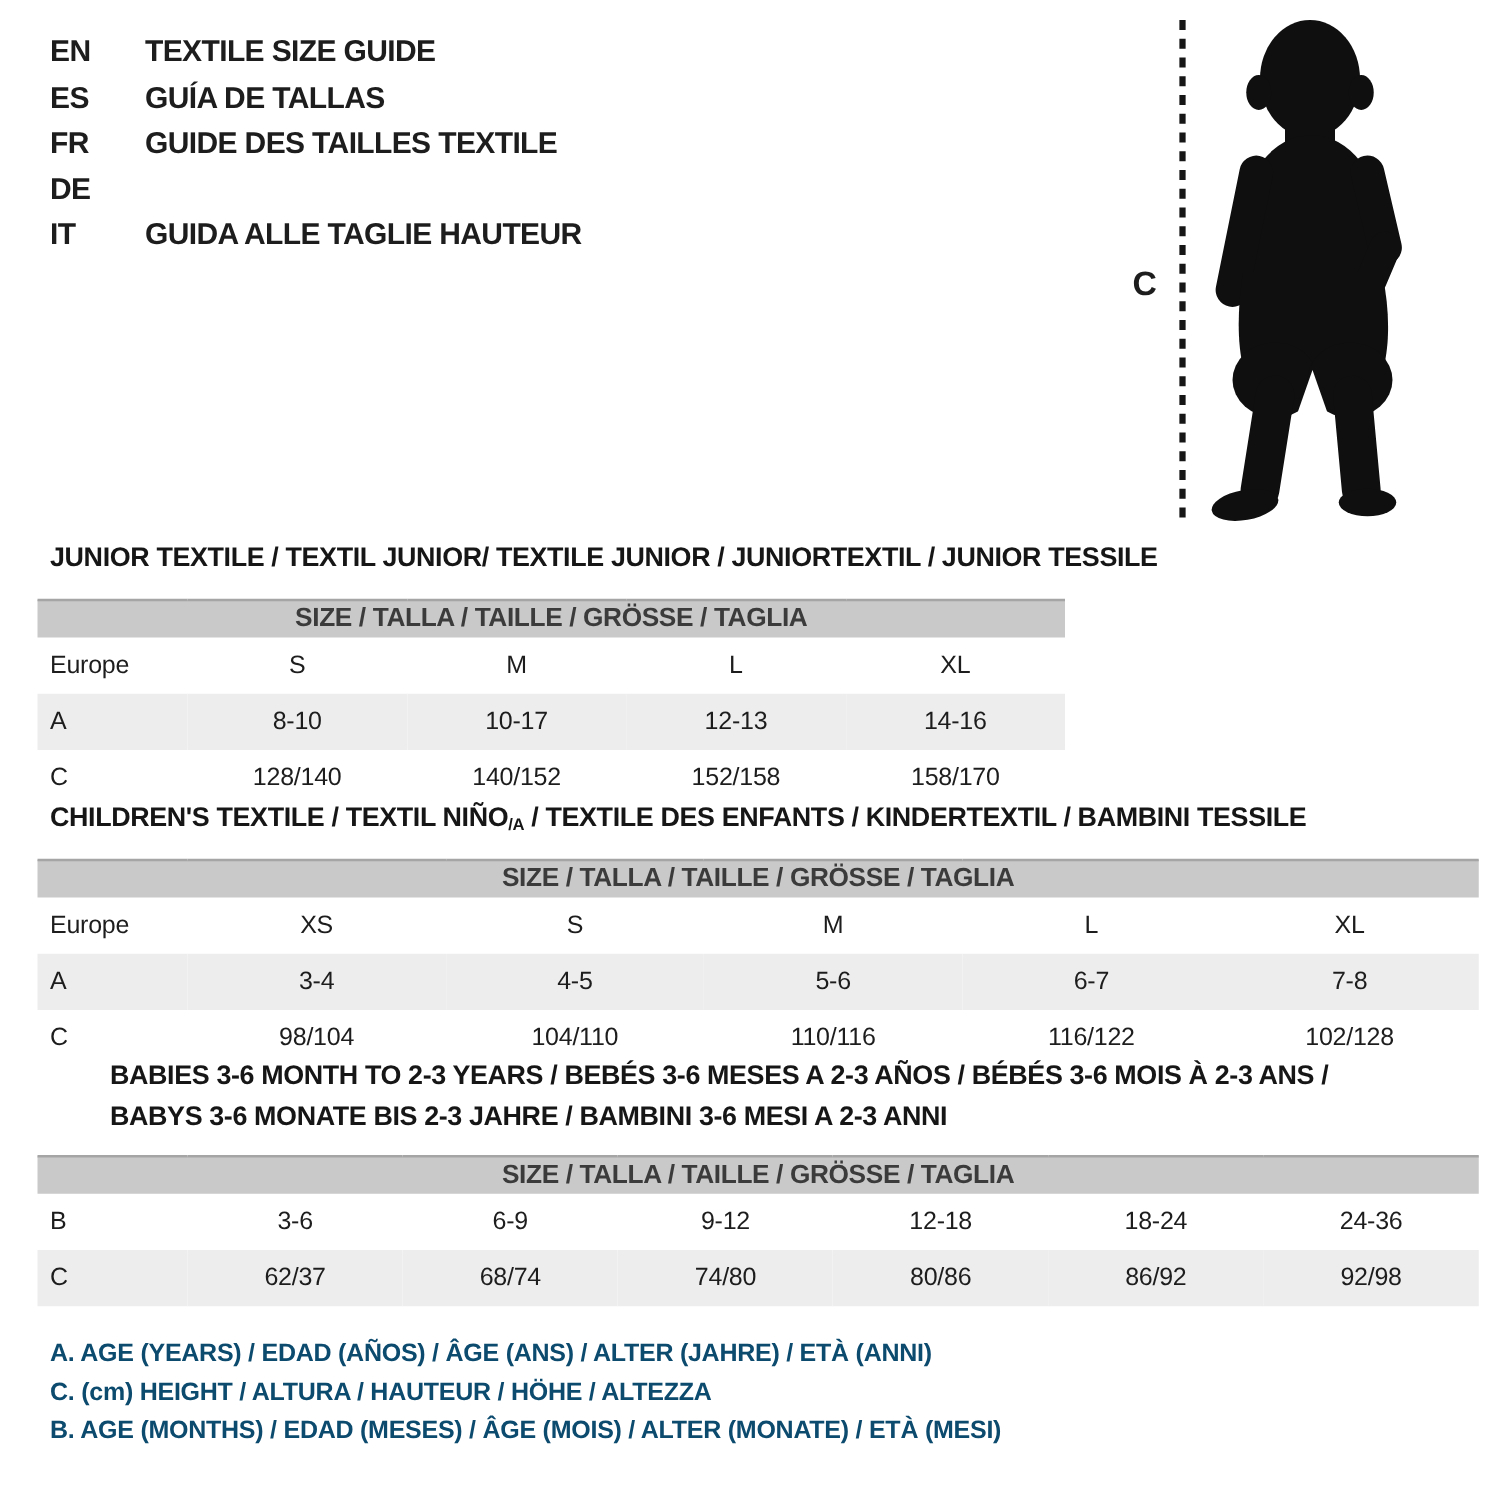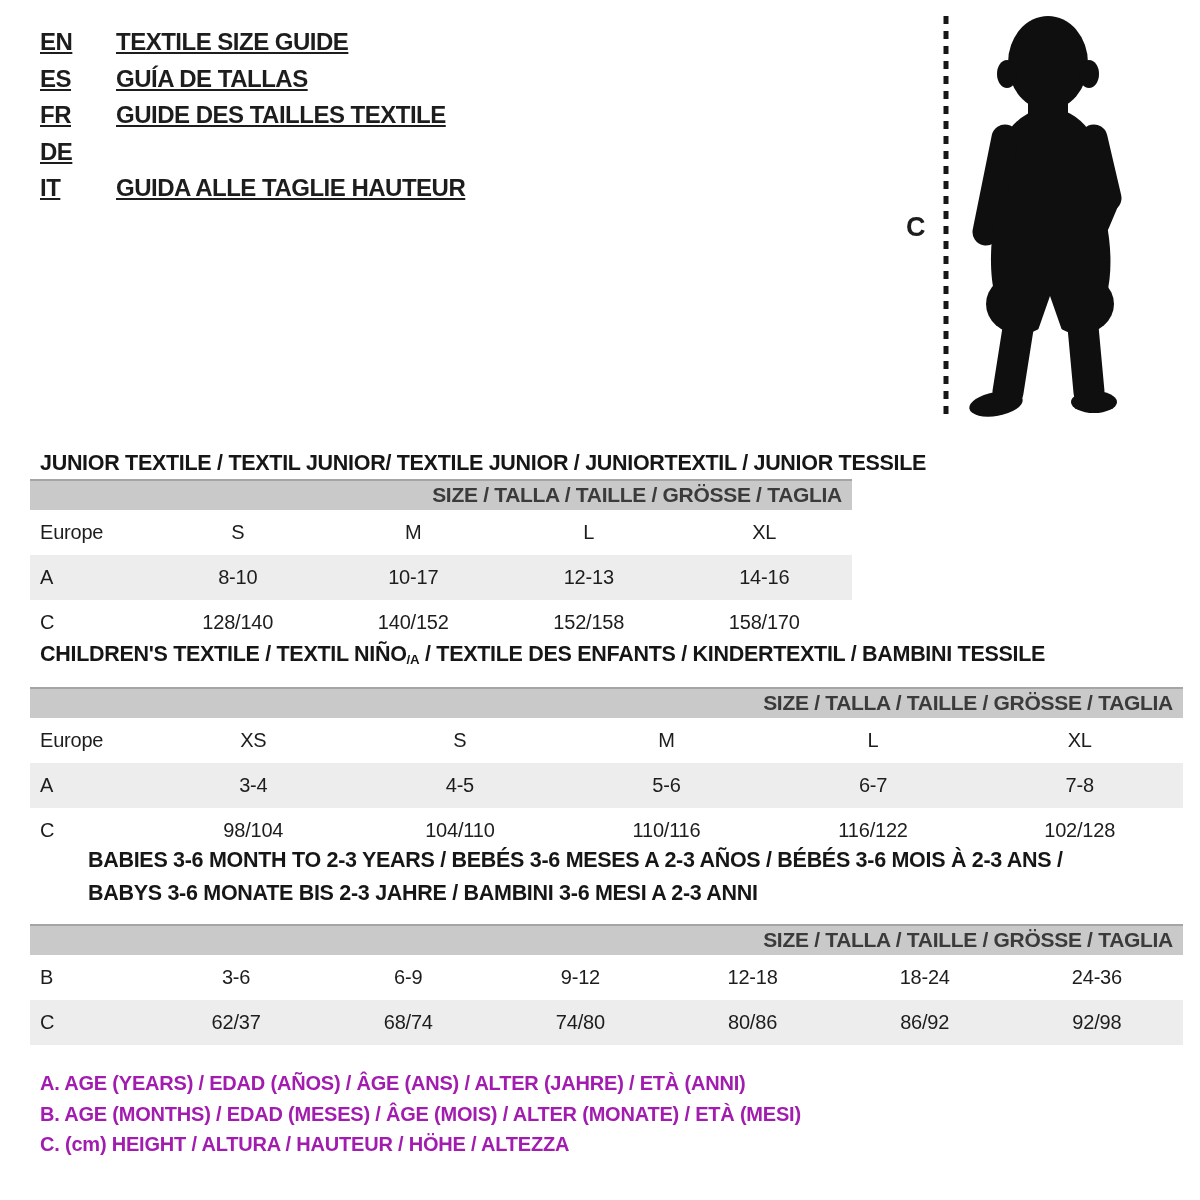--- a/index.html
+++ b/index.html
@@ -2,52 +2,52 @@
 <html><head>
 <meta charset="utf-8">
 <style>
   html,body{margin:0;padding:0;background:#ffffff;}
   .page{
     position:relative;width:1200px;height:1200px;background:#ffffff;overflow:hidden;
     font-family:"Liberation Sans","DejaVu Sans",sans-serif;color:#1d1d1d;
   }
   
   .langs{position:absolute;left:40px;top:24px;}
-  .lang-row{display:flex;height:36.5px;align-items:center;text-decoration:underline;}
+  .lang-row{display:flex;height:36.5px;align-items:center;}
   .lang-code{width:76px;font-size:24px;font-weight:700;letter-spacing:-0.5px;}
   .lang-title{font-size:24px;font-weight:700;letter-spacing:-0.5px;white-space:nowrap;}
   
   .c-label{position:absolute;left:906px;top:212px;font-size:27px;font-weight:700;}
   .dotted{position:absolute;left:943px;top:16px;}
   .toddler{position:absolute;left:956px;top:10px;}
   
   .sec-title{position:absolute;margin:0;font-size:21.5px;font-weight:700;
              letter-spacing:-0.3px;white-space:nowrap;color:#161616;}
-  #junior-title{left:40px;top:434px;margin-top:17px;}
+  #junior-title{left:40px;top:434px;}
   #children-title{left:40px;top:642px;}
   #babies-title{left:40px;top:844px;line-height:33px;}
   .title-line{display:block;margin-left:48px;}
   .sub{font-size:0.62em;vertical-align:-0.22em;}
   
   .size-table{position:absolute;border-collapse:collapse;table-layout:fixed;
               font-size:20px;letter-spacing:-0.2px;color:#1d1d1d;}
   .size-table thead th{
-    background:#c9c9c9;border-top:2px solid #a5a5a5;text-align:right;
+    background:#c9c9c9;border-top:2px solid #a5a5a5;text-align:center;
     font-weight:700;color:#3b3b3b;font-size:21px;height:26px;
-    padding:1px 10px 2px;letter-spacing:-0.3px;
+    padding:1px 28px 2px;letter-spacing:-0.3px;
   }
   .size-table td{height:45px;text-align:center;padding:0;}
   .size-table td.row-label{text-align:left;padding-left:10px;}
   .size-table tbody tr:nth-child(even){background:#ededed;}
   #junior-table{left:30px;top:479px;width:822px;}
   #children-table{left:30px;top:687px;width:1153px;}
   #babies-table{left:30px;top:924px;width:1153px;}
   
   .legend{position:absolute;left:40px;top:1068px;font-size:20px;font-weight:700;
-          line-height:30.5px;letter-spacing:-0.2px;color:#a21caf;}
+          line-height:30.5px;letter-spacing:-0.2px;color:#0c4a6e;}
   .legend-line{display:block;white-space:nowrap;}
 </style>
 </head>
 <body>
 
 <div class="page">
 
   <header class="langs">
     <div class="lang-row">
       <span class="lang-code">EN</span>
@@ -215,17 +215,17 @@
           <td class="cell">74/80</td>
           <td class="cell">80/86</td>
           <td class="cell">86/92</td>
           <td class="cell">92/98</td>
         </tr>
       </tbody>
     </table>
 
   <div class="legend">
     <span class="legend-line">A. AGE (YEARS) / EDAD (AÑOS) / ÂGE (ANS) / ALTER (JAHRE) / ETÀ (ANNI)</span>
+    <span class="legend-line">C. (cm) HEIGHT / ALTURA / HAUTEUR / HÖHE / ALTEZZA</span>
     <span class="legend-line">B. AGE (MONTHS) / EDAD (MESES) / ÂGE (MOIS) / ALTER (MONATE) / ETÀ (MESI)</span>
-    <span class="legend-line">C. (cm) HEIGHT / ALTURA / HAUTEUR / HÖHE / ALTEZZA</span>
   </div>
 
 </div>
 
 </body></html>

